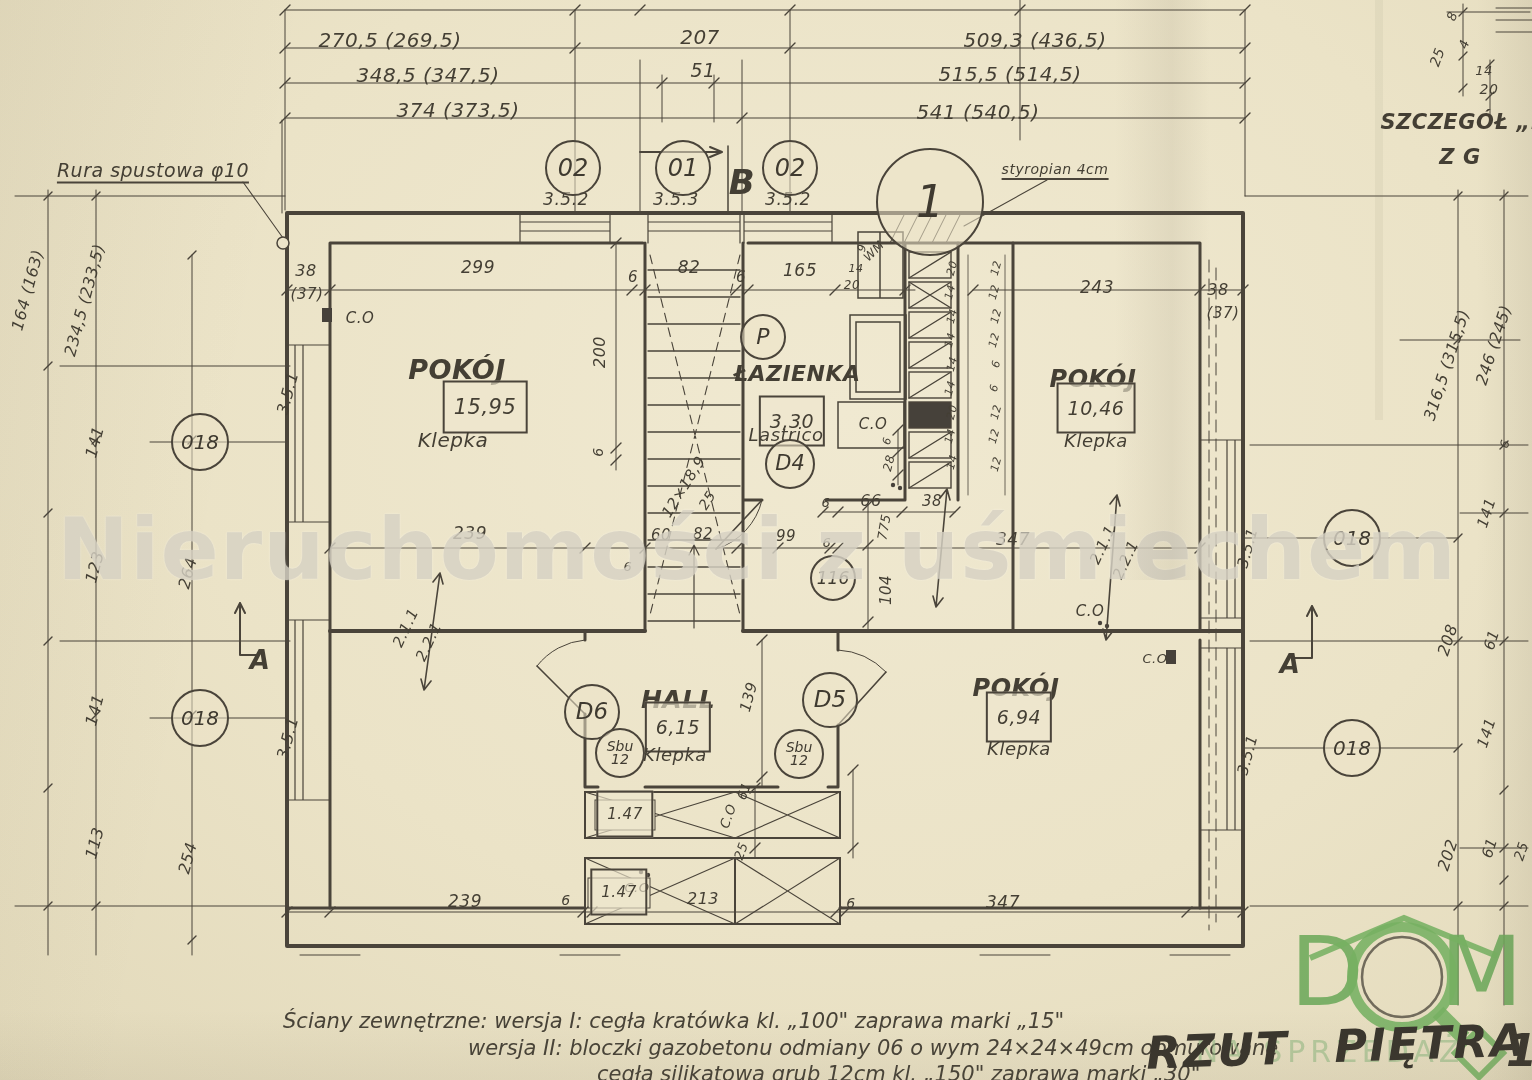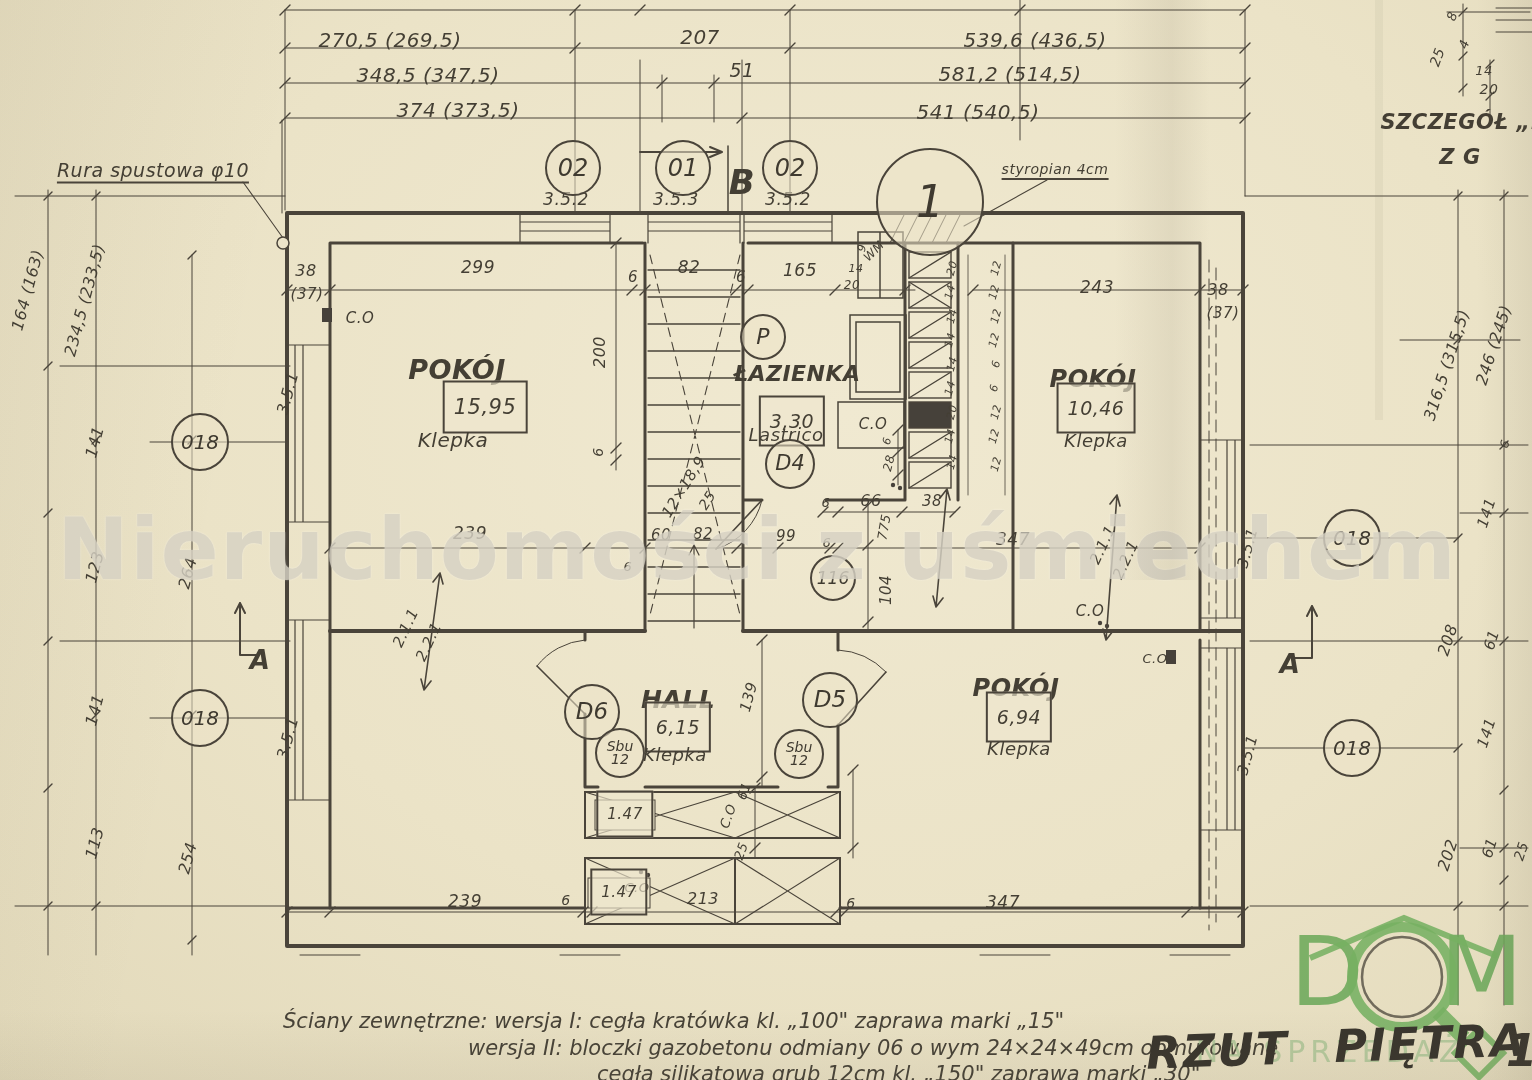--- a/index.html
+++ b/index.html
@@ -175,24 +175,24 @@
 
       <path stroke-width="1" stroke-dasharray="12 7" d="M1209,260 V930 M1216,268 V922"></path>
 
       <path stroke-width="1" d="M300,955 H360 M560,955 H620 M980,955 H1050 M1170,955 H1230"></path>
     </g>
   </svg>
 
   <div id="labels">
       <span class="lbl" style="left: 390px; top: 40px; font-size: 20px; transform: translate(-50%, -50%); text-align: center;">270,5 (269,5)</span>
       <span class="lbl" style="left: 700px; top: 37px; font-size: 20px; transform: translate(-50%, -50%);">207</span>
-      <span class="lbl" style="left: 1035px; top: 40px; font-size: 20px; transform: translate(-50%, -50%);">539,6 (436,5)</span>
+      <span class="lbl" style="left: 1035px; top: 40px; font-size: 20px; transform: translate(-50%, -50%);">509,3 (436,5)</span>
       <span class="lbl" style="left: 428px; top: 75px; font-size: 20px; transform: translate(-50%, -50%);">348,5 (347,5)</span>
-      <span class="lbl" style="left: 703px; top: 70px; font-size: 19px; transform: translate(-50%, -50%); margin-left: 39px;">51</span>
-      <span class="lbl" style="left: 1010px; top: 74px; font-size: 20px; transform: translate(-50%, -50%);">581,2 (514,5)</span>
+      <span class="lbl" style="left: 703px; top: 70px; font-size: 19px; transform: translate(-50%, -50%);">51</span>
+      <span class="lbl" style="left: 1010px; top: 74px; font-size: 20px; transform: translate(-50%, -50%);">515,5 (514,5)</span>
       <span class="lbl" style="left: 458px; top: 110px; font-size: 20px; transform: translate(-50%, -50%);">374 (373,5)</span>
       <span class="lbl" style="left: 978px; top: 112px; font-size: 20px; transform: translate(-50%, -50%);">541 (540,5)</span>
       <span class="lbl" style="left: 1437px; top: 57px; font-size: 14px; transform: translate(-50%, -50%) rotate(-70deg);">25</span>
       <span class="lbl" style="left: 1452px; top: 16px; font-size: 13px; transform: translate(-50%, -50%) rotate(-70deg);">8</span>
       <span class="lbl" style="left: 1464px; top: 44px; font-size: 13px; transform: translate(-50%, -50%) rotate(-70deg);">4</span>
       <span class="lbl" style="left: 1484px; top: 70px; font-size: 13px; transform: translate(-50%, -50%);">14</span>
       <span class="lbl" style="left: 1489px; top: 89px; font-size: 14px; transform: translate(-50%, -50%);">20</span>
       <span class="lbl bold" style="left: 1463px; top: 122px; font-size: 21px; transform: translate(-50%, -50%);">SZCZEGÓŁ „1</span>
       <span class="lbl bold" style="left: 1460px; top: 157px; font-size: 21px; transform: translate(-50%, -50%);">Z G</span>
       <span class="lbl u" style="left: 153px; top: 172px; font-size: 19px; transform: translate(-50%, -50%);">Rura spustowa φ10</span>

